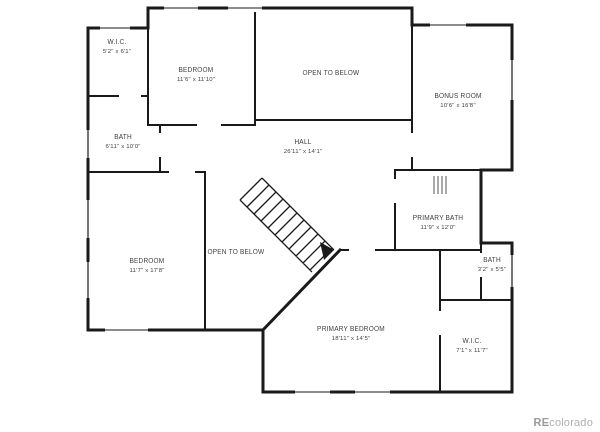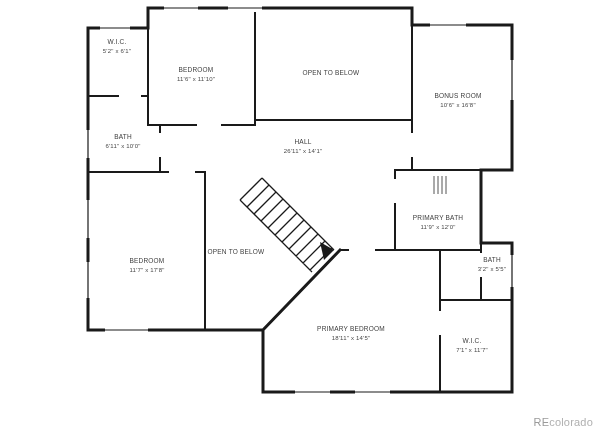--- a/index.html
+++ b/index.html
@@ -12,21 +12,21 @@
     position:absolute;transform:translate(-50%,-50%);
     text-align:center;white-space:nowrap;color:#3b3b3b;
     font-size:6.5px;line-height:1.35;letter-spacing:.2px;
   }
   .room-label .name{display:block;font-weight:400;}
   .room-label .dims{display:block;font-size:6px;color:#4a4a4a;}
   #watermark{
     position:absolute;right:7px;bottom:4px;font-size:11px;color:#b0b0b0;
     letter-spacing:.2px;
   }
-  #watermark .wm-re{font-weight:400;color:#9b9b9b;padding-left:12px;}
+  #watermark .wm-re{font-weight:700;color:#9b9b9b;padding-left:12px;}
 </style>
 </head>
 <body>
 
 <div id="screen">
 
   <svg id="plan-svg" width="600" height="432" viewBox="0 0 600 432">
 
     <path d="M88,28 H148 M148,8 V28 M148,8 H412 M412,8 V25 M412,25 H512 M512,25 V170
          M512,170 H481 M481,170 V243 M481,243 H512 M512,243 V392 M512,392 H263

